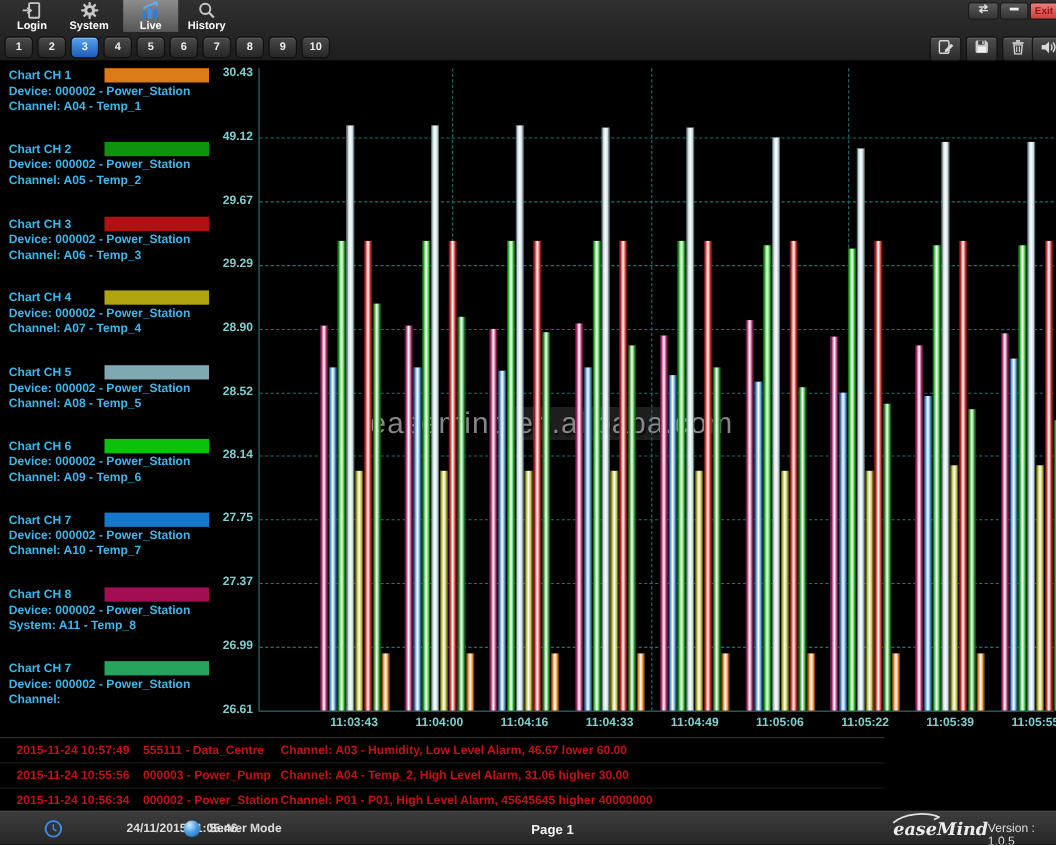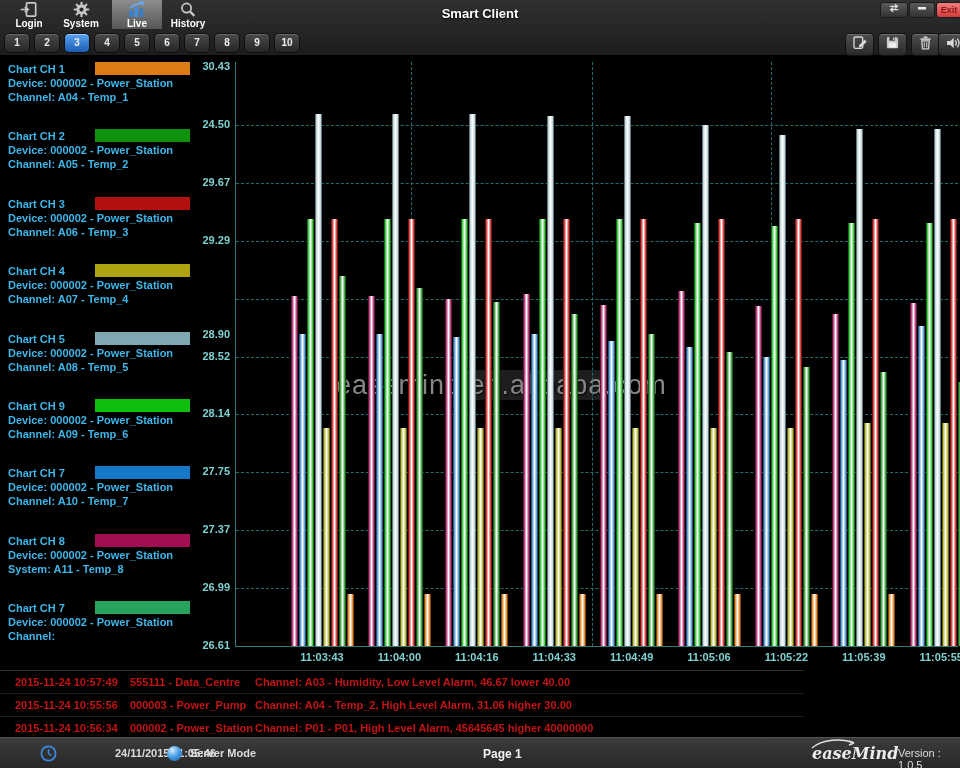--- a/index.html
+++ b/index.html
@@ -126,21 +126,20 @@
     <div class="navbtn" style="left:164px;width:48px;">
       <span class="nicon">
         <svg width="18" height="17" viewBox="0 0 24 24">
             <circle cx="10" cy="10" r="6.5" fill="none" stroke="#c8c8c8" stroke-width="2.5"></circle>
             <path d="M15 15 L21 21" stroke="#c8c8c8" stroke-width="3"></path>
           </svg>
       </span>
       <span>History</span>
     </div>
 
-    <div class="apptitle">Smart Client</div>
 
     <div class="winbtn" style="left:880px;width:26px;">
       <span>
         <svg width="12" height="10" viewBox="0 0 14 12">
             <path d="M2 4 h8 M8 1.5 L11 4 8 6.5" stroke="#ddd" stroke-width="1.6" fill="none"></path>
             <path d="M12 8 h-8 M6 5.5 L3 8 6 10.5" stroke="#ddd" stroke-width="1.6" fill="none"></path>
           </svg>
       </span>
     </div>
     <div class="winbtn" style="left:909px;width:24px;">
@@ -192,40 +191,40 @@
           </svg></span>
     </div>
   </div>
 
   <div id="legend">
       <div class="chblock" style="top: 62px;"><span class="chtitle">Chart CH 1</span><span class="chswatch" style="background: rgb(221, 123, 22);"></span><div class="chline">Device: 000002 - Power_Station</div><div class="chline">Channel: A04 - Temp_1</div></div>
       <div class="chblock" style="top: 129.4px;"><span class="chtitle">Chart CH 2</span><span class="chswatch" style="background: rgb(15, 147, 15);"></span><div class="chline">Device: 000002 - Power_Station</div><div class="chline">Channel: A05 - Temp_2</div></div>
       <div class="chblock" style="top: 196.8px;"><span class="chtitle">Chart CH 3</span><span class="chswatch" style="background: rgb(179, 17, 17);"></span><div class="chline">Device: 000002 - Power_Station</div><div class="chline">Channel: A06 - Temp_3</div></div>
       <div class="chblock" style="top: 264.2px;"><span class="chtitle">Chart CH 4</span><span class="chswatch" style="background: rgb(175, 163, 16);"></span><div class="chline">Device: 000002 - Power_Station</div><div class="chline">Channel: A07 - Temp_4</div></div>
       <div class="chblock" style="top: 331.6px;"><span class="chtitle">Chart CH 5</span><span class="chswatch" style="background: rgb(127, 169, 178);"></span><div class="chline">Device: 000002 - Power_Station</div><div class="chline">Channel: A08 - Temp_5</div></div>
-      <div class="chblock" style="top: 399px;"><span class="chtitle">Chart CH 9</span><span class="chswatch" style="background: rgb(12, 192, 12);"></span><div class="chline">Device: 000002 - Power_Station</div><div class="chline">Channel: A09 - Temp_6</div></div>
+      <div class="chblock" style="top: 399px;"><span class="chtitle">Chart CH 6</span><span class="chswatch" style="background: rgb(12, 192, 12);"></span><div class="chline">Device: 000002 - Power_Station</div><div class="chline">Channel: A09 - Temp_6</div></div>
       <div class="chblock" style="top: 466.4px;"><span class="chtitle">Chart CH 7</span><span class="chswatch" style="background: rgb(21, 120, 200);"></span><div class="chline">Device: 000002 - Power_Station</div><div class="chline">Channel: A10 - Temp_7</div></div>
       <div class="chblock" style="top: 533.8px;"><span class="chtitle">Chart CH 8</span><span class="chswatch" style="background: rgb(163, 14, 82);"></span><div class="chline">Device: 000002 - Power_Station</div><div class="chline">System: A11 - Temp_8</div></div>
       <div class="chblock" style="top: 601.2px;"><span class="chtitle">Chart CH 7</span><span class="chswatch" style="background: rgb(38, 163, 92);"></span><div class="chline">Device: 000002 - Power_Station</div><div class="chline">Channel:</div></div>
     </div>
 
   <div class="chart-layer" id="chart">
     <div class="axis-y"></div>
     <div class="axis-x"></div>
     <div class="watermark">
       <span>easemind</span><span class="wm-mid">.en.alibaba</span><span>.com</span>
     </div>
   <div class="ylab" style="top: 60px;">30.43</div>
-      <div class="ylab" style="top: 117.9px;">24.50</div>
+      <div class="ylab" style="top: 117.9px;">49.12</div>
       <div class="hgrid" style="top: 124.9px;"></div>
       <div class="ylab" style="top: 175.8px;">29.67</div>
       <div class="hgrid" style="top: 182.8px;"></div>
       <div class="ylab" style="top: 233.7px;">29.29</div>
       <div class="hgrid" style="top: 240.7px;"></div>
-      <div class="ylab" style="top: 291.6px; margin-top: 36px;">28.90</div>
+      <div class="ylab" style="top: 291.6px;">28.90</div>
       <div class="hgrid" style="top: 298.6px;"></div>
       <div class="ylab" style="top: 349.5px;">28.52</div>
       <div class="hgrid" style="top: 356.5px;"></div>
       <div class="ylab" style="top: 407.4px;">28.14</div>
       <div class="hgrid" style="top: 414.4px;"></div>
       <div class="ylab" style="top: 465.3px;">27.75</div>
       <div class="hgrid" style="top: 472.3px;"></div>
       <div class="ylab" style="top: 523.2px;">27.37</div>
       <div class="hgrid" style="top: 530.2px;"></div>
       <div class="ylab" style="top: 581.1px;">26.99</div>
@@ -313,21 +312,21 @@
       <div class="bar" title="CH5: 30.02" style="left: 933.7px; top: 129.144px; height: 516.856px; background: linear-gradient(90deg, rgb(188, 214, 218) 0%, rgb(188, 214, 218) 18%, rgb(255, 255, 255) 50%, rgb(188, 214, 218) 82%, rgb(188, 214, 218) 100%);"></div>
       <div class="bar" title="CH4: 28.08" style="left: 941.7px; top: 423.191px; height: 222.809px; background: linear-gradient(90deg, rgb(185, 185, 49) 0%, rgb(185, 185, 49) 18%, rgb(255, 255, 255) 50%, rgb(185, 185, 49) 82%, rgb(185, 185, 49) 100%);"></div>
       <div class="bar" title="CH3: 29.43" style="left: 949.7px; top: 218.571px; height: 427.429px; background: linear-gradient(90deg, rgb(214, 47, 47) 0%, rgb(214, 47, 47) 18%, rgb(255, 255, 255) 50%, rgb(214, 47, 47) 82%, rgb(214, 47, 47) 100%);"></div>
       <div class="bar" title="CH2: 28.35" style="left: 957.7px; top: 382.267px; height: 263.733px; background: linear-gradient(90deg, rgb(47, 163, 47) 0%, rgb(47, 163, 47) 18%, rgb(255, 255, 255) 50%, rgb(47, 163, 47) 82%, rgb(47, 163, 47) 100%);"></div>
     </div>
 
   <div class="alarms" id="alarms">
       <div class="alarmrow">
         <span class="al-time">2015-11-24 10:57:49</span>
         <span class="al-dev">555111 - Data_Centre</span>
-        <span class="al-msg">Channel: A03 - Humidity, Low Level Alarm, 46.67 lower 40.00</span>
+        <span class="al-msg">Channel: A03 - Humidity, Low Level Alarm, 46.67 lower 60.00</span>
       </div>
       <div class="alarmrow">
         <span class="al-time">2015-11-24 10:55:56</span>
         <span class="al-dev">000003 - Power_Pump</span>
         <span class="al-msg">Channel: A04 - Temp_2, High Level Alarm, 31.06 higher 30.00</span>
       </div>
       <div class="alarmrow">
         <span class="al-time">2015-11-24 10:56:34</span>
         <span class="al-dev">000002 - Power_Station</span>
         <span class="al-msg">Channel: P01 - P01, High Level Alarm, 45645645 higher 40000000</span>

